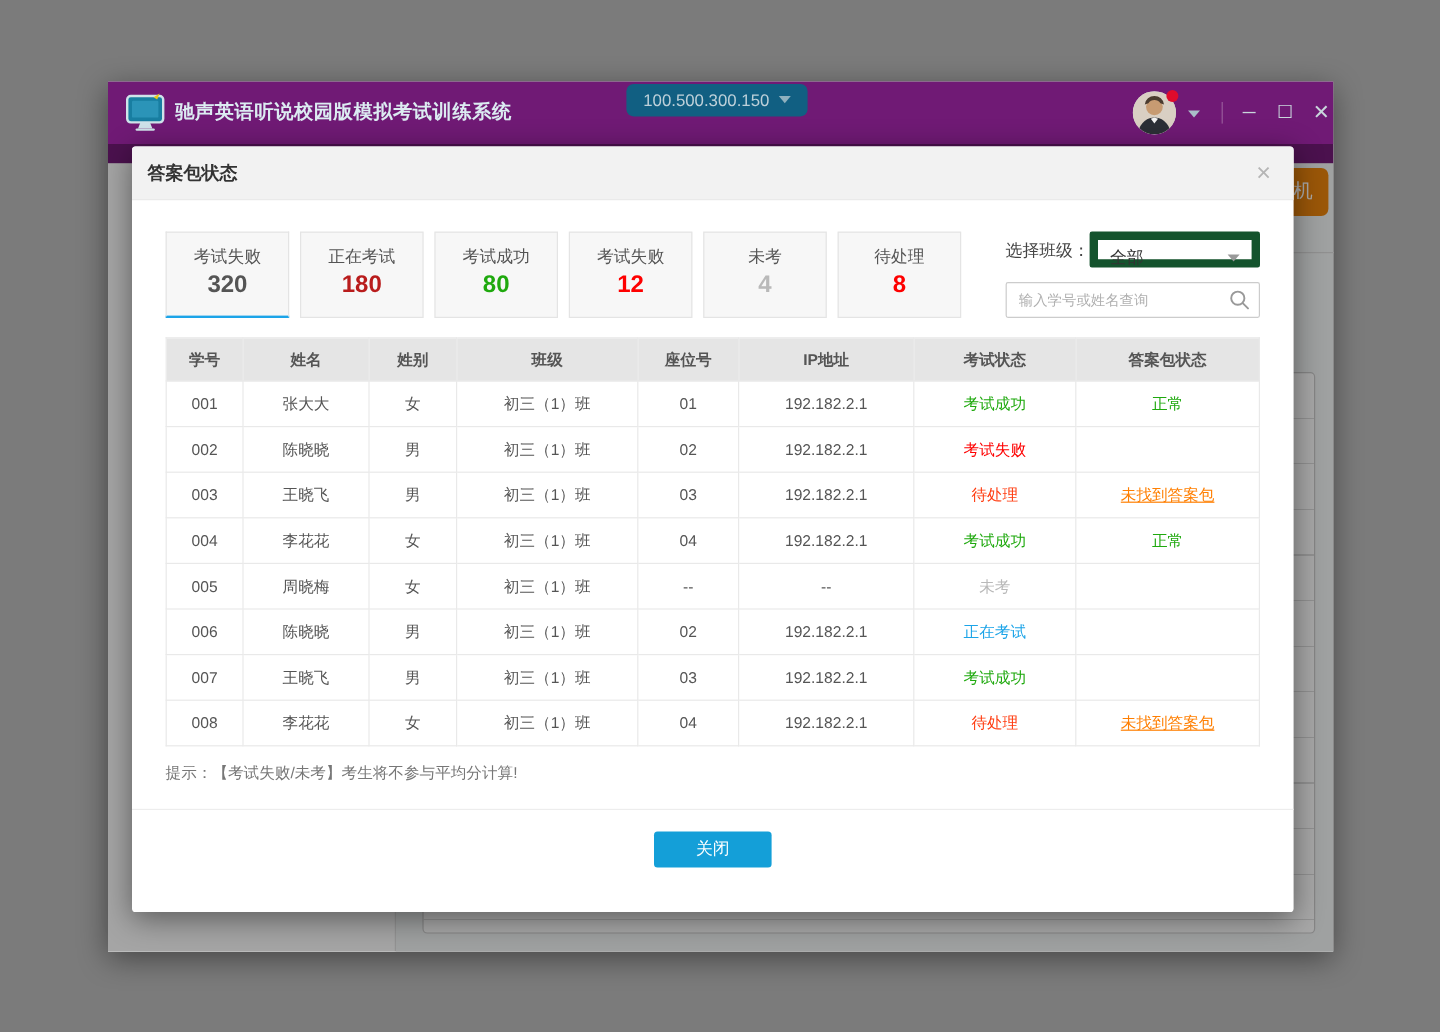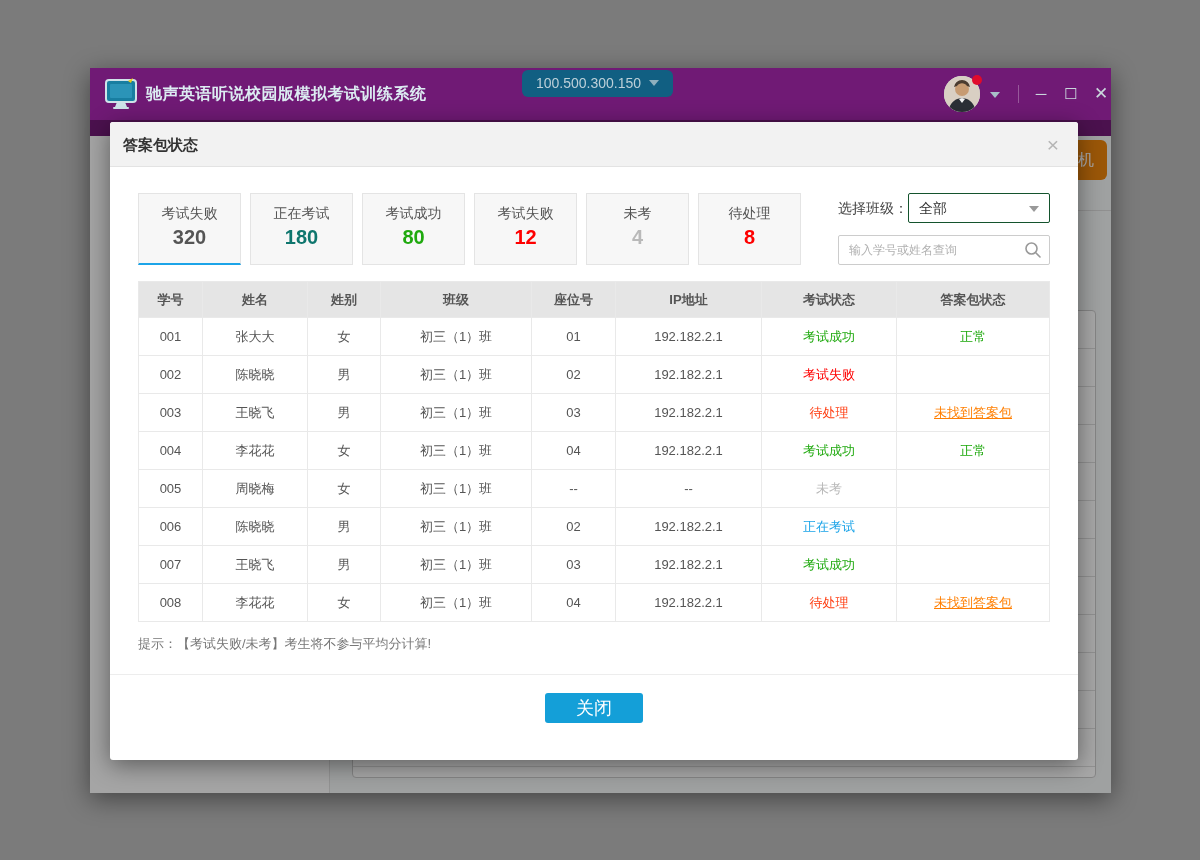--- a/index.html
+++ b/index.html
@@ -52,30 +52,30 @@
     text-align:center; font-size:21px; color:#b5b5b5; cursor:pointer; }
   .modal-body { padding:0 28px; }
 
   
   .stats-row { display:flex; margin-top:26px; height:72px; }
   .stat-card { width:103px; height:72px; margin-right:9px; background:#f7f7f7; border:1px solid #e4e4e4;
     text-align:center; cursor:pointer; }
   .stat-card.active { border-bottom:2px solid #1ca4e8; }
   .stat-label { margin-top:11px; font-size:14px; color:#555; }
   .stat-value { margin-top:3px; font-size:20px; font-weight:bold; color:#555; }
-  .t-ongoing .stat-value { color:#0f766e; }
+  .t-ongoing .stat-value { color:#b91c1c; }
   .t-success .stat-value { color:#1fa90e; }
   .t-fail .stat-value, .t-pending .stat-value { color:#fe0000; }
   .t-notstarted .stat-value { color:#b9b9b9; }
 
   
   .filter-block { margin-left:auto; width:212px; }
   .filter-row { display:flex; }
   .filter-label { font-size:14px; color:#444; line-height:30px; white-space:nowrap; }
-  .class-select { position:relative; flex:1; height:30px; border:1px solid #14532d; border-radius:2px;
+  .class-select { position:relative; flex:1; height:30px; border:7px solid #14532d; border-radius:2px;
     background:#fff; cursor:pointer; }
   .class-select-value { line-height:28px; padding-left:10px; font-size:14px; color:#333; }
   .select-caret { position:absolute; right:10px; top:12px; border-left:5px solid transparent;
     border-right:5px solid transparent; border-top:6px solid #999; }
   .search-wrap { position:relative; margin-top:12px; }
   .search-input { width:212px; height:30px; border:1px solid #ccc; border-radius:2px; padding:0 32px 0 10px;
     font-size:12px; color:#333; outline:none; font-family:inherit; }
   .search-input::placeholder { color:#b0b0b0; }
   .search-icon { position:absolute; right:8px; top:6px; width:18px; height:18px; cursor:pointer; }
 
@@ -93,21 +93,21 @@
   .exam-table th:nth-child(7), .exam-table td:nth-child(7) { width:135px; }
   .st-success { color:#1fa90e; } .st-fail { color:#fe0000; } .st-pending { color:#ff3b0f; }
   .st-ongoing { color:#1ca4e8; } .st-notstarted { color:#b9b9b9; }
   .an-normal { color:#1fa90e; }
   .an-missing { color:#ff7f02; text-decoration:underline; cursor:pointer; }
 
   .tip-text { margin-top:13px; font-size:13px; color:#777; }
   .footer-divider { margin:21px -28px 0 -28px; border-top:1px solid #ededed; }
   .close-btn-row { text-align:center; }
   .close-btn { margin-top:18px; width:98px; height:30px; background:#149fd8; border:none; border-radius:3px;
-    color:#fff; font-size:18px; cursor:pointer; font-family:inherit; }
+    color:#fff; font-size:14px; cursor:pointer; font-family:inherit; }
 </style>
 </head>
 <body>
 
 <div class="page">
 
   <div class="app-window">
 
     <div class="titlebar">
       <span class="app-logo">

